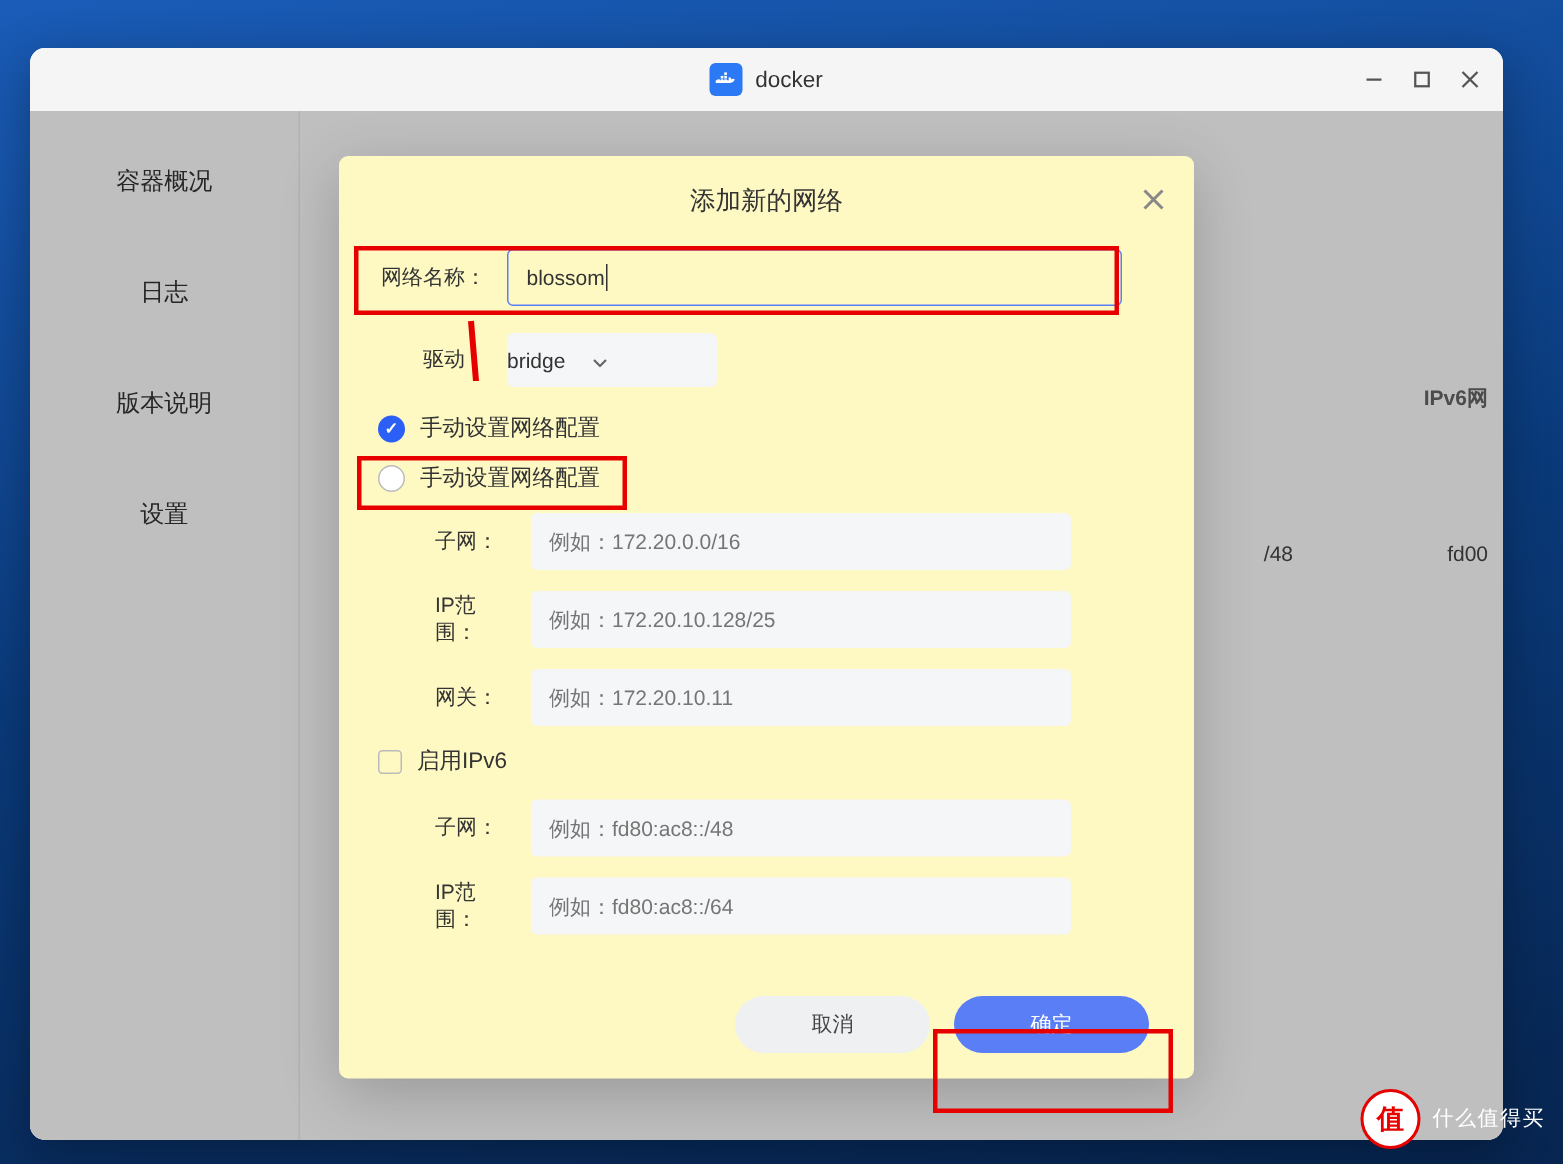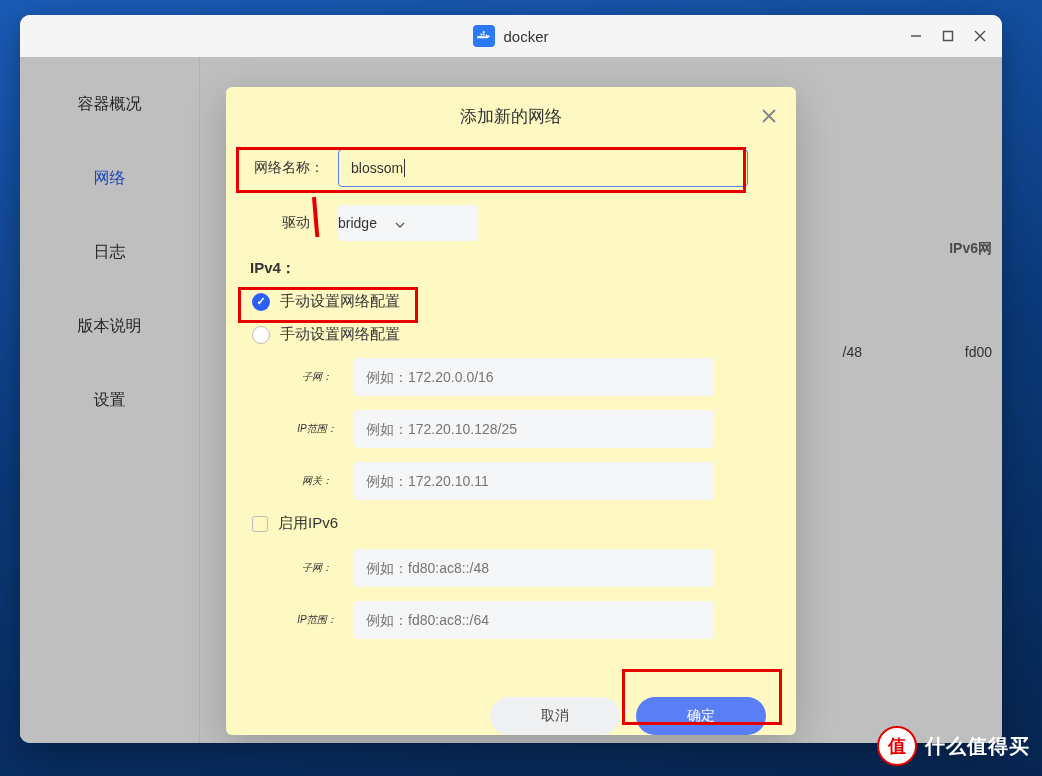--- a/index.html
+++ b/index.html
@@ -1,17 +1,17 @@
 <!DOCTYPE html>
 <html><head>
   <meta charset="utf-8">
   <style>
     * { margin: 0; padding: 0; box-sizing: border-box; font-family: -apple-system, BlinkMacSystemFont, "Segoe UI", "PingFang SC", "Microsoft YaHei", sans-serif; }
     body { width: 1042px; height: 776px; background: linear-gradient(170deg, #1a5cb8 0%, #0a3a7a 50%, #072550 100%); overflow: hidden; position: relative; }
-    .window { position: absolute; top: 15px; left: 20px; width: 982px; height: 728px; background: #fafafa; border-radius: 10px; box-shadow: 0 8px 32px rgba(0,0,0,0.3); overflow: hidden; }
+    .window { position: absolute; top: 32px; left: 20px; width: 982px; height: 728px; background: #fafafa; border-radius: 10px; box-shadow: 0 8px 32px rgba(0,0,0,0.3); overflow: hidden; }
     .titlebar { height: 42px; display: flex; align-items: center; justify-content: center; position: relative; background: #f5f5f5; }
     .title-group { display: flex; align-items: center; gap: 8px; }
     .docker-logo { width: 22px; height: 22px; background: #2b79f5; border-radius: 4px; display: flex; align-items: center; justify-content: center; color: #fff; font-size: 13px; font-weight: bold; }
     .app-title { font-size: 15px; color: #333; font-weight: 500; }
     .win-controls { position: absolute; right: 8px; top: 0; height: 42px; display: flex; align-items: center; gap: 4px; }
     .win-btn { width: 28px; height: 28px; display: flex; align-items: center; justify-content: center; color: #555; cursor: pointer; border-radius: 3px; }
     .app-body { display: flex; height: calc(100% - 42px); }
     .sidebar { width: 180px; background: #fff; border-right: 1px solid #eee; padding-top: 10px; }
     .side-item { height: 74px; display: flex; align-items: center; justify-content: center; font-size: 16px; color: #333; cursor: pointer; font-weight: 500; }
     .side-item.active { color: #2b5ff5; }
@@ -33,35 +33,35 @@
     .text-input { flex: 1; height: 38px; border: 1.5px solid #5a7ef5; border-radius: 4px; padding: 0 12px; font-size: 14px; color: #333; outline: none; max-width: 410px; }
     .select-box { width: 140px; height: 36px; background: #f5f6f7; border-radius: 4px; display: flex; align-items: center; gap: 18px; font-size: 14px; color: #333; cursor: pointer; }
     .section-label { font-size: 15px; color: #333; font-weight: 600; margin: 6px 0 14px 0; }
     .radio-row { display: flex; align-items: center; gap: 10px; margin-bottom: 14px; cursor: pointer; padding-left: 2px; }
     .radio-circle { width: 18px; height: 18px; border-radius: 50%; display: flex; align-items: center; justify-content: center; flex-shrink: 0; }
     .radio-circle.checked { background: #2b5ff5; }
     .radio-circle.checked::after { content: "✓"; color: #fff; font-size: 11px; font-weight: bold; }
     .radio-circle.unchecked { border: 1.5px solid #bbb; background: #fff; }
     .radio-label { font-size: 15px; color: #333; }
     .sub-row { display: flex; align-items: center; margin-bottom: 14px; padding-left: 40px; }
-    .sub-label { width: 64px; text-align: center; font-size: 10px; color: #333; padding-right: 10px; flex-shrink: 0; font-style: italic; }
+    .sub-label { width: 64px; text-align: left; font-size: 14px; color: #333; padding-right: 10px; flex-shrink: 0; }
     .sub-input { flex: 1; height: 38px; background: #f5f6f7; border: none; border-radius: 4px; padding: 0 12px; font-size: 14px; color: #aaa; max-width: 360px; }
     .checkbox-row { display: flex; align-items: center; gap: 10px; margin: 8px 0 16px 0; cursor: pointer; padding-left: 2px; }
     .checkbox-box { width: 16px; height: 16px; border: 1.5px solid #bbb; border-radius: 3px; flex-shrink: 0; }
-    .modal-footer { height: 72px; display: flex; align-items: flex-end; justify-content: flex-end; gap: 16px; padding: 0 30px; border-top: 0; margin-left: 39px; }
+    .modal-footer { height: 72px; display: flex; align-items: center; justify-content: flex-end; gap: 16px; padding: 0 30px; border-top: 0; margin-left: 39px; }
     .btn { width: 130px; height: 38px; border-radius: 20px; display: flex; align-items: center; justify-content: center; font-size: 14px; cursor: pointer; border: none; }
     .btn-cancel { background: #eef0f2; color: #444; }
     .btn-confirm { background: #5a7ef5; color: #fff; }
 
     .annot { position: absolute; border: 3px solid #e60000; pointer-events: none; z-index: 50; }
     .annot-svg { position: absolute; inset: 0; pointer-events: none; z-index: 49; }
 
     .watermark { position: absolute; right: 12px; bottom: 10px; display: flex; align-items: center; gap: 8px; z-index: 100; }
     .wm-circle { width: 40px; height: 40px; border-radius: 50%; background: #fff; display: flex; align-items: center; justify-content: center; border: 2.5px solid #e60000; color: #e60000; font-size: 18px; font-weight: bold; }
-    .wm-text { color: #fff; font-size: 20px; font-weight: 700; letter-spacing: 1px; }
+    .wm-text { color: #fff; font-size: 14px; font-weight: 400; letter-spacing: 1px; }
     .caret { display:inline-block; width:1px; height:18px; background:#333; vertical-align:middle; margin-left:1px; }
   </style>
 </head>
 <body>
 
 <div class="window">
   <div class="titlebar">
     <div class="title-group">
       <div class="docker-logo">
         <svg width="14" height="11" viewBox="0 0 24 18" fill="#fff">
@@ -92,21 +92,20 @@
             <line x1="2" y1="2" x2="12" y2="12" stroke="#555" stroke-width="1.5"></line>
             <line x1="12" y1="2" x2="2" y2="12" stroke="#555" stroke-width="1.5"></line>
           </svg>
         </div>
     </div>
   </div>
 
   <div class="app-body">
     <div class="sidebar">
       <div class="side-item">容器概况</div>
-      <div class="side-item active">网络</div>
       <div class="side-item">日志</div>
       <div class="side-item">版本说明</div>
       <div class="side-item">设置</div>
     </div>
 
     <div class="content">
       <div class="bg-row bg-header">
           <span class="bg-col2">IPv6网</span>
         </div>
       <div class="bg-row bg-data">
@@ -142,21 +141,20 @@
           <div class="select-box">
             <span>bridge</span>
             <span>
               <svg width="10" height="6" viewBox="0 0 10 6">
                   <path d="M1 1 L5 5 L9 1" fill="none" stroke="#666" stroke-width="1.5"></path>
                 </svg>
             </span>
           </div>
         </div>
 
-        <div class="section-label">IPv4：</div>
 
         <div class="radio-row">
           <div class="radio-circle checked"></div>
           <span class="radio-label">手动设置网络配置</span>
         </div>
 
         <div class="radio-row">
           <div class="radio-circle unchecked"></div>
           <span class="radio-label">手动设置网络配置</span>
         </div>

